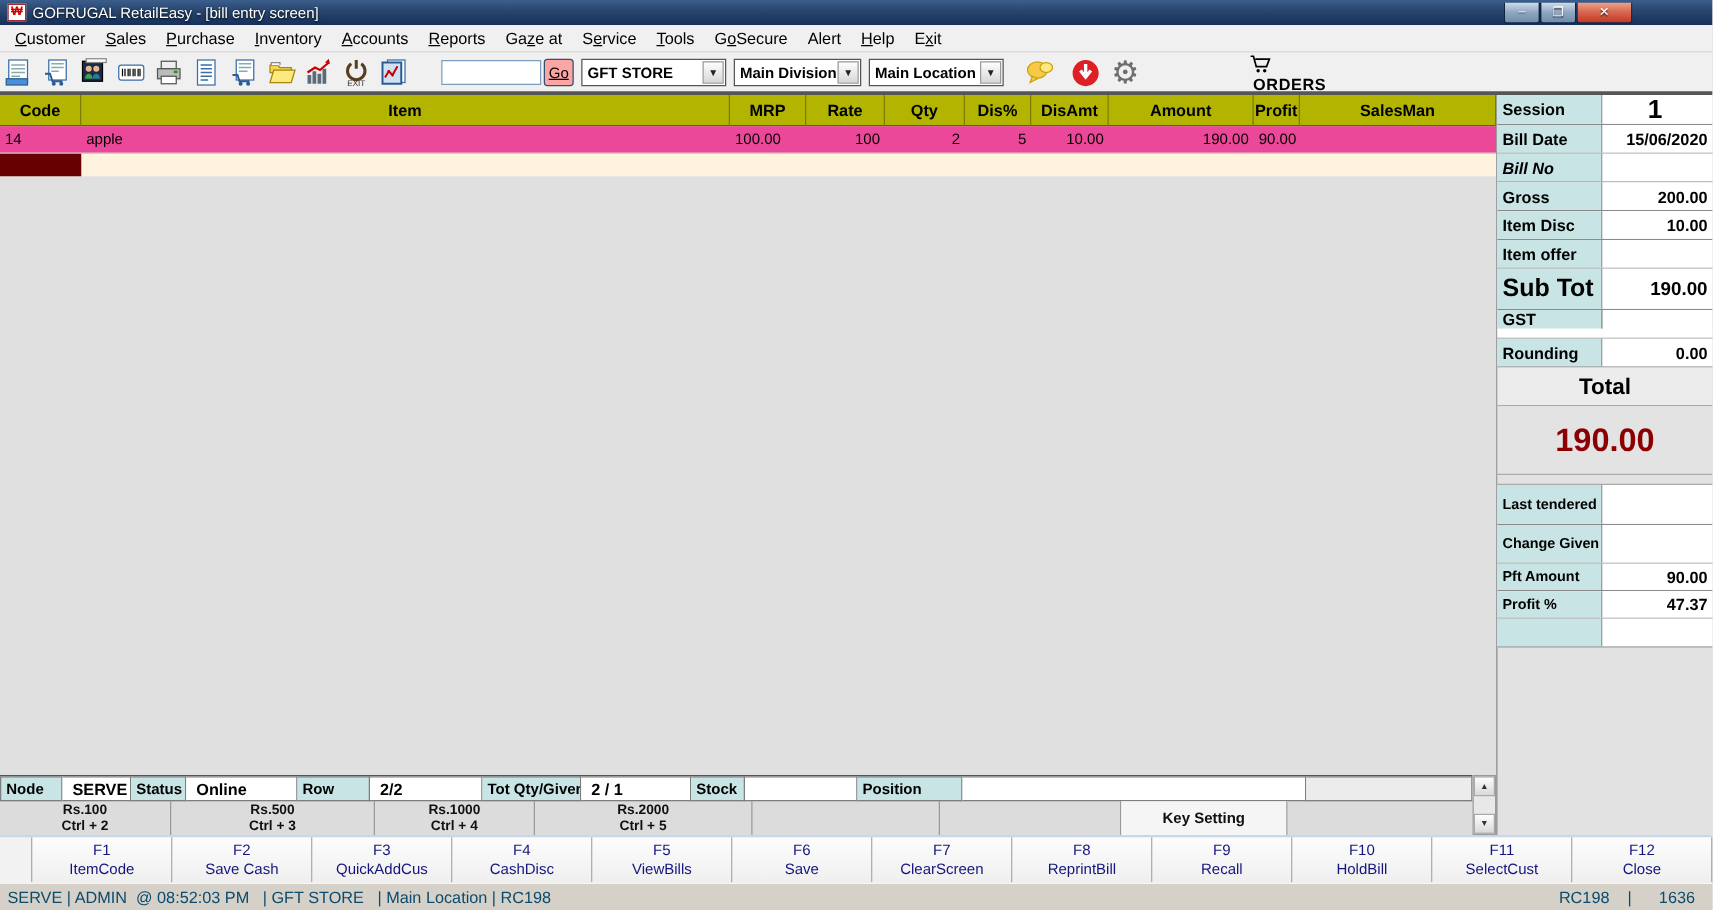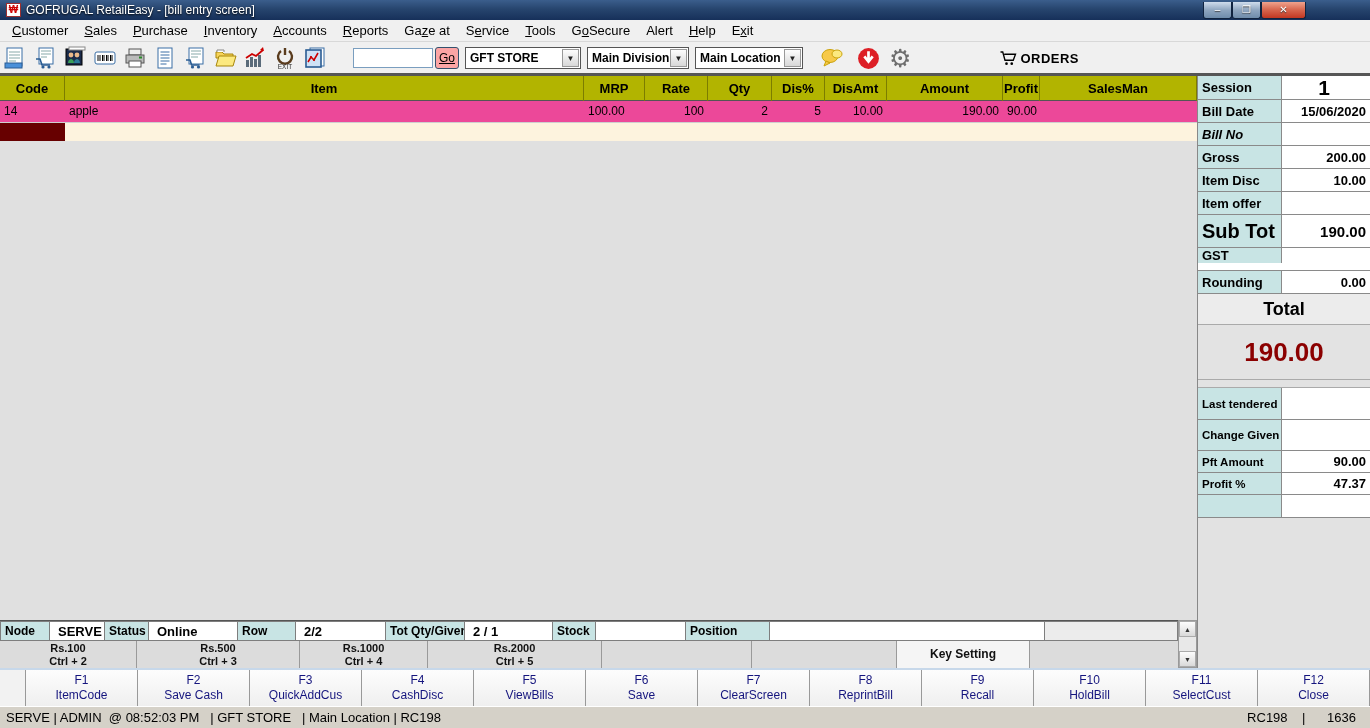--- a/index.html
+++ b/index.html
@@ -33,21 +33,21 @@
   .tbtn svg { width:24px; height:24px; }
   .tb-input { width:80px; height:20px; border:1px solid #7a9ebf; background:#fff; margin-left:23px; font-size:12px; padding:0 3px; }
   .go-btn { width:24px; height:22px; margin-left:2px; border:1px solid #33516d; border-radius:3px; background:#fca5a5;
     font-size:12px; text-decoration:underline; cursor:pointer;text-align:center; }
   .dropdown { height:22px; background:#fff; border:1px solid #555; display:flex; align-items:center; margin-left:6px; cursor:pointer; }
   .dropdown .dtext { font-size:12px; font-weight:bold; padding:0 4px; flex:1; white-space:nowrap; overflow:hidden; }
   .dd-arrow { width:17px; height:18px; margin-right:1px; background:linear-gradient(180deg,#fdfdfd,#d8d8d8); border:1px solid #999;
     font-size:8px; display:flex; align-items:center; justify-content:center; color:#222; }
   .round-ic { width:26px; height:26px; display:flex; align-items:center; justify-content:center; cursor:pointer; }
   .gear { font-size:25px; color:#6e6e6e; cursor:pointer; margin-left:8px; }
-  .orders { display:flex; align-items:center; margin-left:88px; cursor:pointer; }
+  .orders { display:flex; align-items:flex-start; margin-left:88px; cursor:pointer;flex-direction:column; }
   .orders .olabel { font-size:13px; font-weight:bold; margin-left:3px; letter-spacing:0.5px; }
   .toolsep { position:absolute; top:73px; left:0; width:1370px; height:3px; background:#565656; }
 
   
   .gridarea { position:absolute; top:76px; left:0; width:1197px; height:592px; background:#e0e0e0; }
   .ghead { display:flex; height:25px; background:#b2b400; border-bottom:1px solid #555; }
   .gh { height:25px; display:flex; align-items:center; justify-content:center; font-size:13px; font-weight:bold;
     color:#000; border-right:1px solid #7c7d00; overflow:hidden; }
   .grow1 { display:flex; height:22px; background:#ec4899; border-bottom:1px solid #cfcfcf; }
   .gc { font-size:12px; color:#000; padding:3px 4px 0 4px; overflow:hidden; white-space:nowrap; }
@@ -94,21 +94,21 @@
   
   .fkeys { position:absolute; top:668px; left:0; width:1370px; height:38px; background:#f7f7f7;
     border-top:2px solid #c7d8ea; display:flex; }
   .fstub { width:26px; border-right:1px solid #999; background:#f2f2f2; }
   .fbtn { width:112px; border-right:1px solid #999; display:flex; flex-direction:column; align-items:center; justify-content:center;
     color:#15157e; font-size:12px; line-height:15px; cursor:pointer; background:linear-gradient(180deg,#fdfdfd,#efefef); }
   .fbtn .fk { font-size:12px; }
 
   
   .bottombar { position:absolute; top:706px; left:0; width:1370px; height:22px; background:#d5d1c8; border-top:1px solid #fff;
-    display:flex; align-items:center; font-size:13px; color:#000000; }
+    display:flex; align-items:center; font-size:13px; color:#0c4a6e; }
   .bb-left { padding-left:6px; white-space:pre; }
   .bb-right { margin-left:auto; padding-right:14px; white-space:pre; }
 </style>
 </head>
 <body>
 
 <div id="app">
 
   <div class="titlebar">
     <span class="logo">₩</span>

